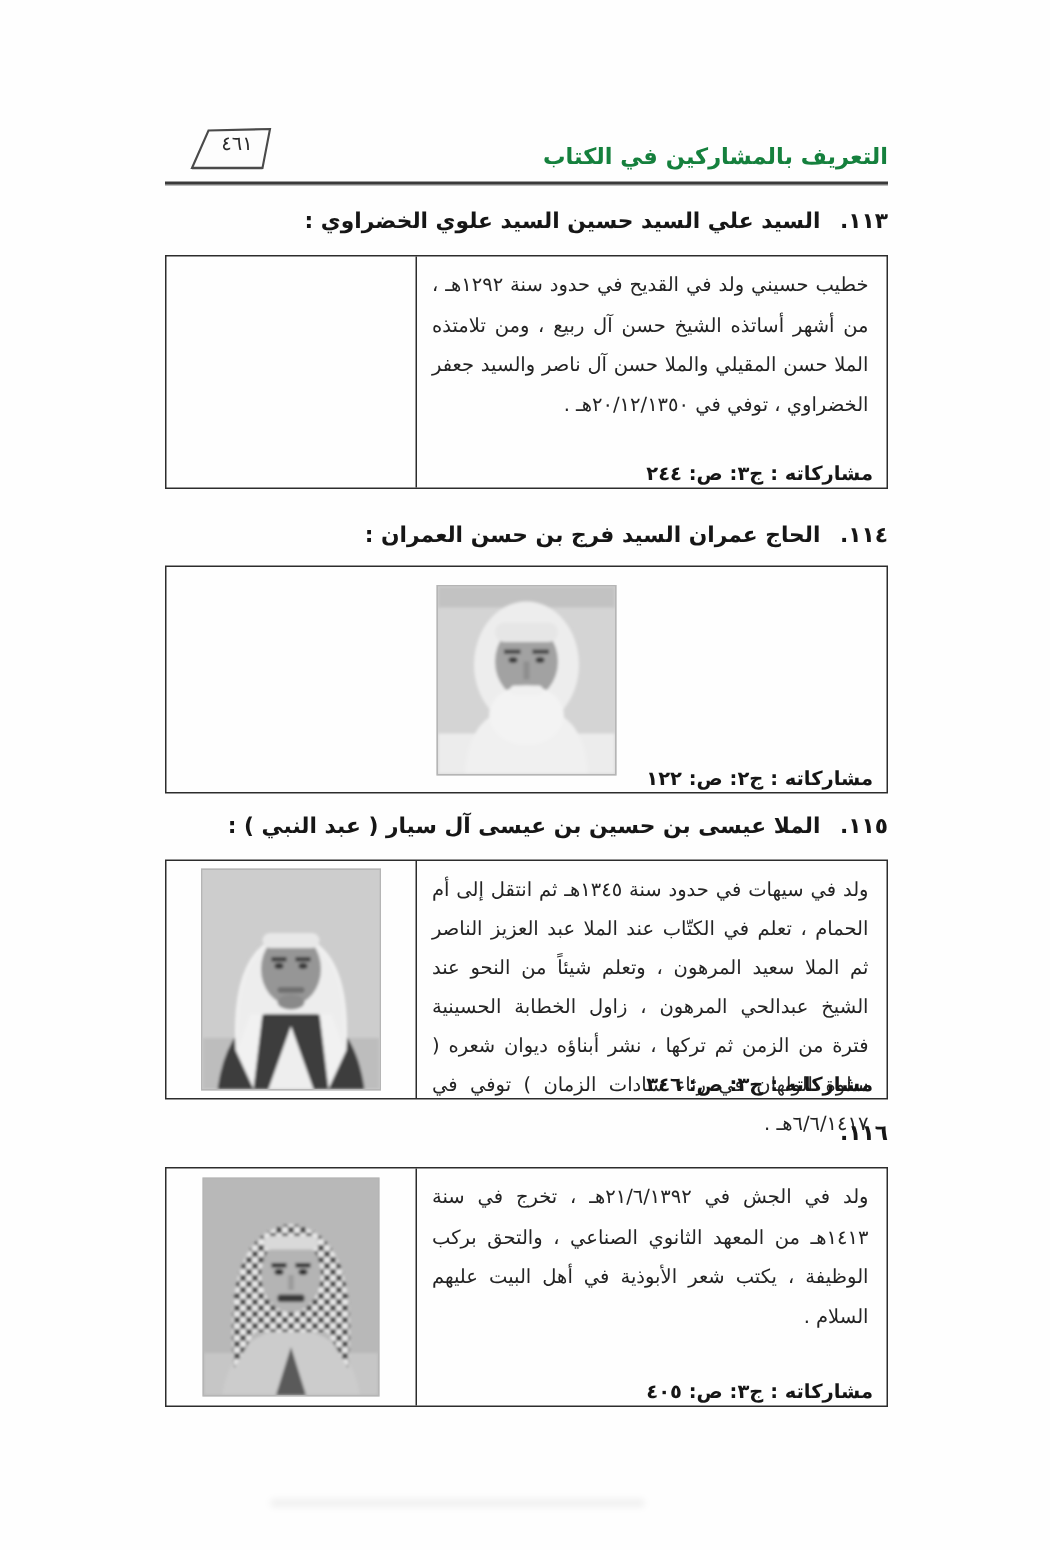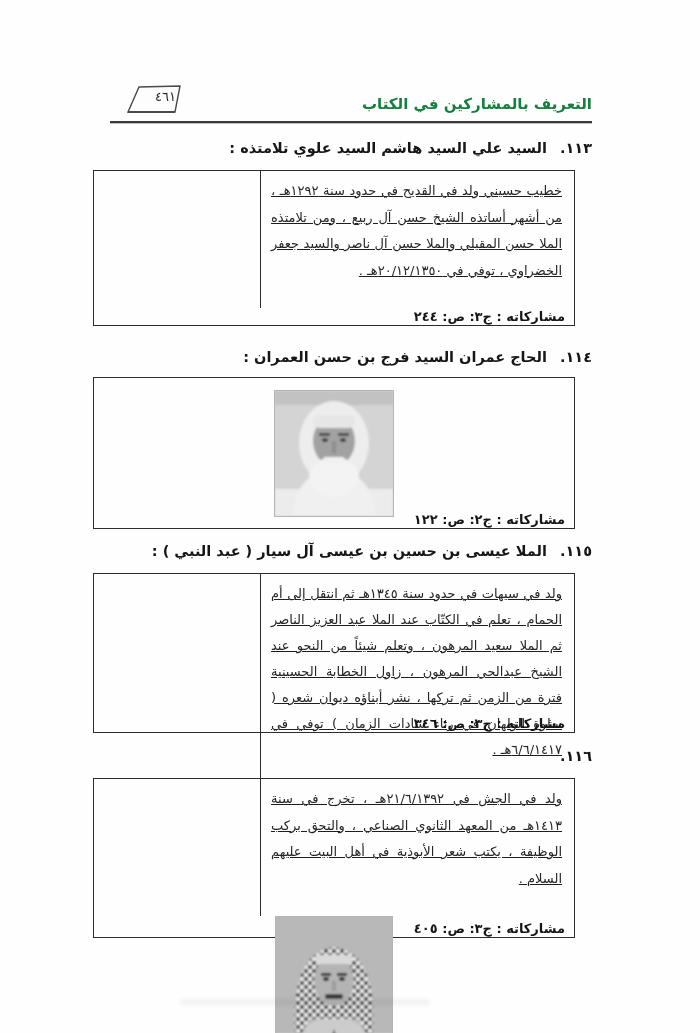--- a/index.html
+++ b/index.html
@@ -11,45 +11,44 @@
     overflow:hidden;
     direction:rtl;
     font-family:"DejaVu Sans", sans-serif;
     color:#1e1e1e;
   }
   
   .corner{position:absolute;top:84px;left:126px;width:56px;height:30px;}
   .corner svg{position:absolute;top:0;left:0;}
   .corner .pg-num{
     position:absolute;top:5px;left:14px;width:36px;
-    font-size:13px;letter-spacing:1px;color:#2a2a2a;
+    text-align:center;font-size:13px;letter-spacing:1px;color:#2a2a2a;
   }
   
   .header-title{
     position:absolute;top:95px;right:108px;
     font-size:15px;font-weight:bold;color:#15803d;
   }
   .header-rule{
     position:absolute;top:121px;left:110px;width:482px;height:2px;
     background:#3a3a3a;border-bottom:1px solid #bdbdbd;
   }
   
   .entry-title{
     position:absolute;right:108px;
     display:flex;align-items:baseline;gap:13px;
     font-size:14.5px;font-weight:bold;color:#161616;
     white-space:nowrap;
   }
   
   .bio-box{
-    position:absolute;left:93px;width:480px;
+    position:absolute;left:110px;width:480px;
     border:1.6px solid #2c2c2c;
-    display:flex;flex-direction:column; 
+    display:flex;flex-direction:row; 
     background:#fefefe;
-    text-decoration:underline;
   }
   .cell-text{
     width:314px;box-sizing:border-box;
     border-left:1.6px solid #2c2c2c;
     padding:7px 12px 24px 10px;
   }
   .bio{
     margin:0;font-size:13px;line-height:26.5px;
     text-align:justify;color:#242424;
   }
@@ -78,21 +77,21 @@
       <line x1="2" y1="28" x2="49" y2="28" stroke="#4a4a4a" stroke-width="1.8"></line>
     </svg>
     <span class="pg-num">٤٦١</span>
   </div>
 
   <div class="header-title">التعريف بالمشاركين في الكتاب</div>
   <div class="header-rule"></div>
 
   <div class="entry-title" style="top:140px">
     <span>١١٣.</span>
-    <span>السيد علي السيد هاشم السيد علوي تلامتذه :</span>
+    <span>السيد علي السيد حسين السيد علوي الخضراوي :</span>
   </div>
   <div class="bio-box" style="top:170px;height:154px">
     <div class="cell-text">
       <p class="bio">خطيب حسيني ولد في القديح في حدود سنة ١٢٩٢هـ ، من أشهر أساتذه الشيخ حسن آل ربيع ، ومن تلامتذه الملا حسن المقيلي والملا حسن آل ناصر والسيد جعفر الخضراوي ، توفي في ٢٠/١٢/١٣٥٠هـ .</p>
     </div>
     <div class="cell-photo"></div>
     <div class="participations">مشاركاته : ج٣: ص: ٢٤٤</div>
   </div>
 
   <div class="entry-title" style="top:349px">

